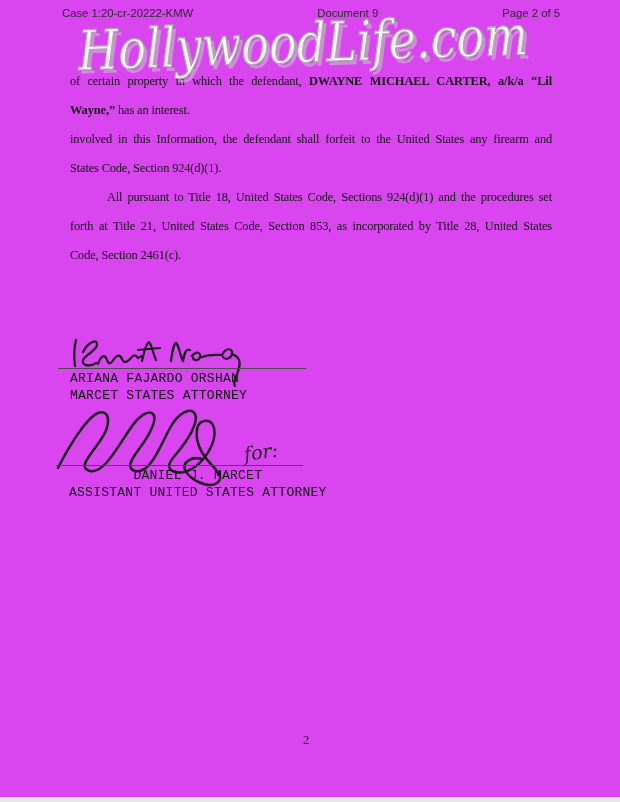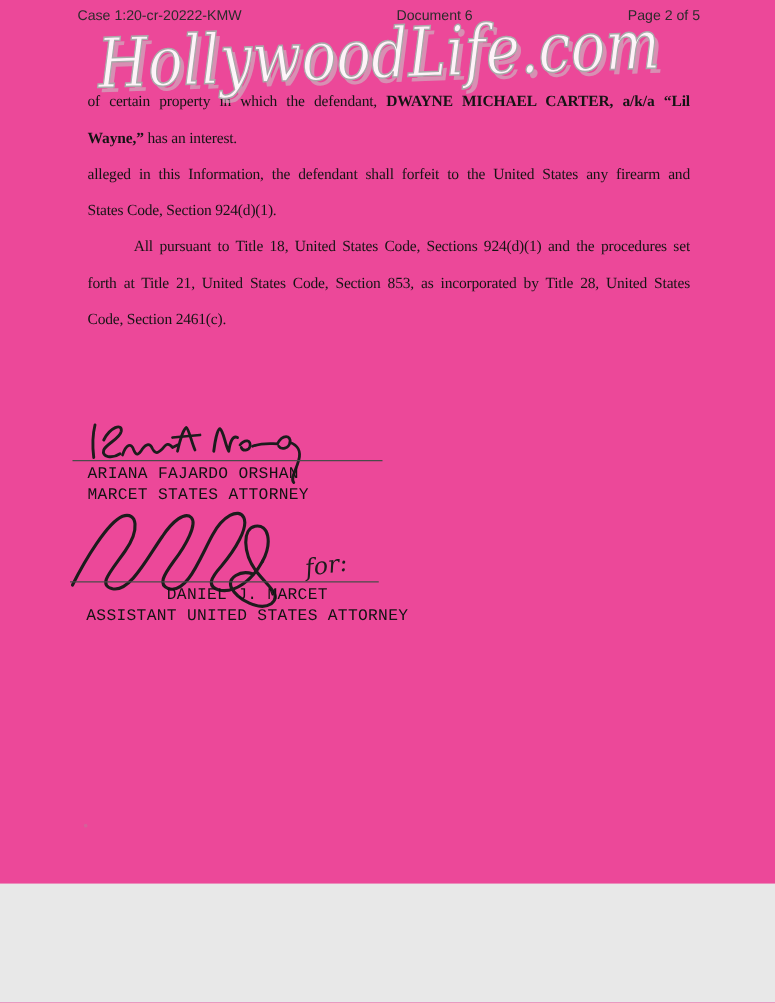--- a/index.html
+++ b/index.html
@@ -1,18 +1,18 @@
 <!DOCTYPE html>
 <html><head>
 <meta charset="utf-8">
 <style>
   html,body{margin:0;padding:0;background:#e8e8e8;}
   .page{
-    position:relative; width:620px; height:707px; margin:0 auto;
-    background:#ec4899; overflow:hidden;
+    position:relative; width:620px; height:797px; margin:0 auto;
+    background:#d946ef; overflow:hidden;
     font-family:"Liberation Serif", serif; color:#161616;
   }
   
   .hdr{
     position:absolute; left:62px; top:7px; width:498px;
     display:flex; justify-content:space-between;
     font-family:"Liberation Sans", sans-serif;
     font-size:11.3px; color:#2b2b2b; white-space:nowrap;
   }
   
@@ -46,28 +46,28 @@
   }
   .speck{ position:absolute; width:3px; height:3px; background:#9a9a9a; opacity:.3; border-radius:50%; }
 </style>
 </head>
 <body>
 
 <div class="page">
 
   <div class="hdr">
     <span>Case 1:20-cr-20222-KMW</span>
-    <span>Document 6</span>
+    <span>Document 9</span>
     <span>Page 2 of 5</span>
   </div>
 
   <div class="bodytext">
     <div class="tline"><span>of certain property in which the defendant, </span><b>DWAYNE MICHAEL CARTER, a/k/a “Lil</b></div>
     <div class="tline tleft"><b>Wayne,”</b><span> has an interest.</span></div>
-    <div class="tline">alleged in this Information, the defendant shall forfeit to the United States any firearm and</div>
+    <div class="tline">involved in this Information, the defendant shall forfeit to the United States any firearm and</div>
     <div class="tline tleft">States Code, Section 924(d)(1).</div>
     <div class="tline ind-all">All pursuant to Title 18, United States Code, Sections 924(d)(1) and the procedures set</div>
     <div class="tline">forth at Title 21, United States Code, Section 853, as incorporated by Title 28, United States</div>
     <div class="tline tleft">Code, Section 2461(c).</div>
   </div>
 
   <svg class="sigsvg" style="left:68px; top:328px;" width="190" height="62" viewBox="0 0 190 62">
     <path stroke-width="2.3" d="M7,38 C6,30 6,20 8,12"></path>
     <path stroke-width="2.3" d="M15,24 C20,14 30,10 29,17 C28,23 17,27 15,32 C13,38 22,39 28,35"></path>
     <path stroke-width="2.2" d="M30,36 C33,27 37,26 39,32 C41,37 43,36 46,31 C49,27 52,26 54,31 C56,35 58,35 62,31 C65,27 67,26 70,30 L74,28"></path>

